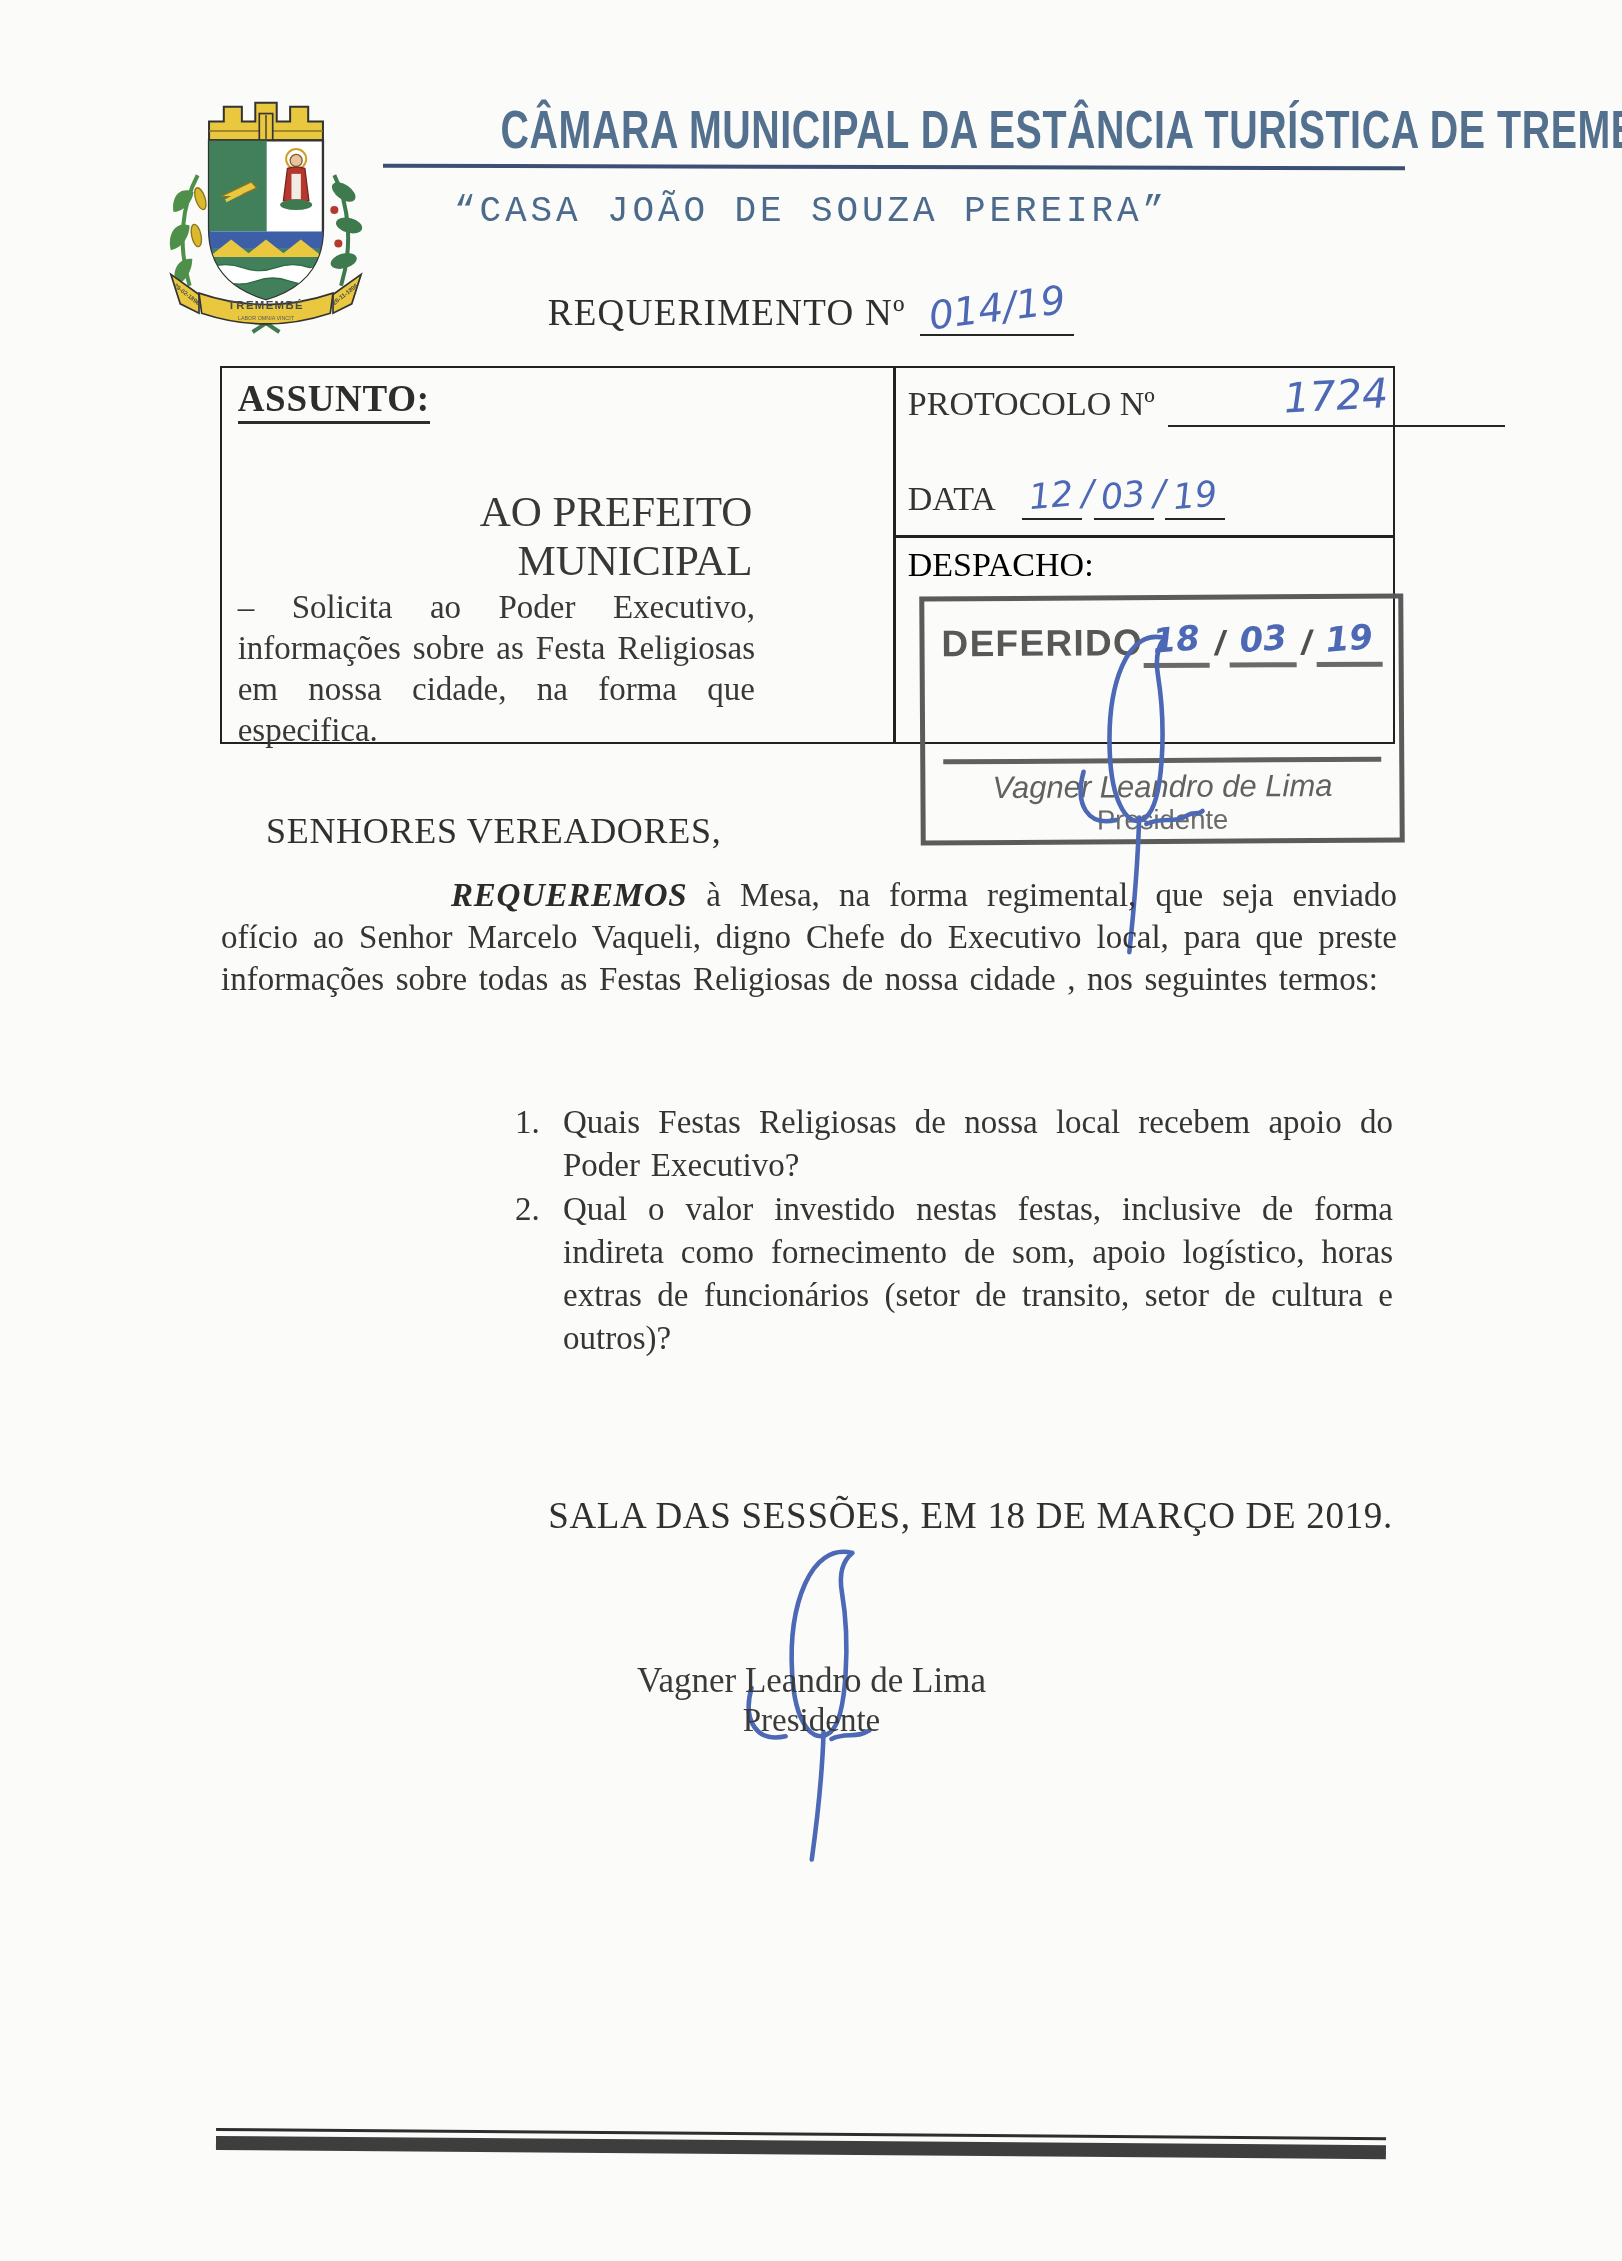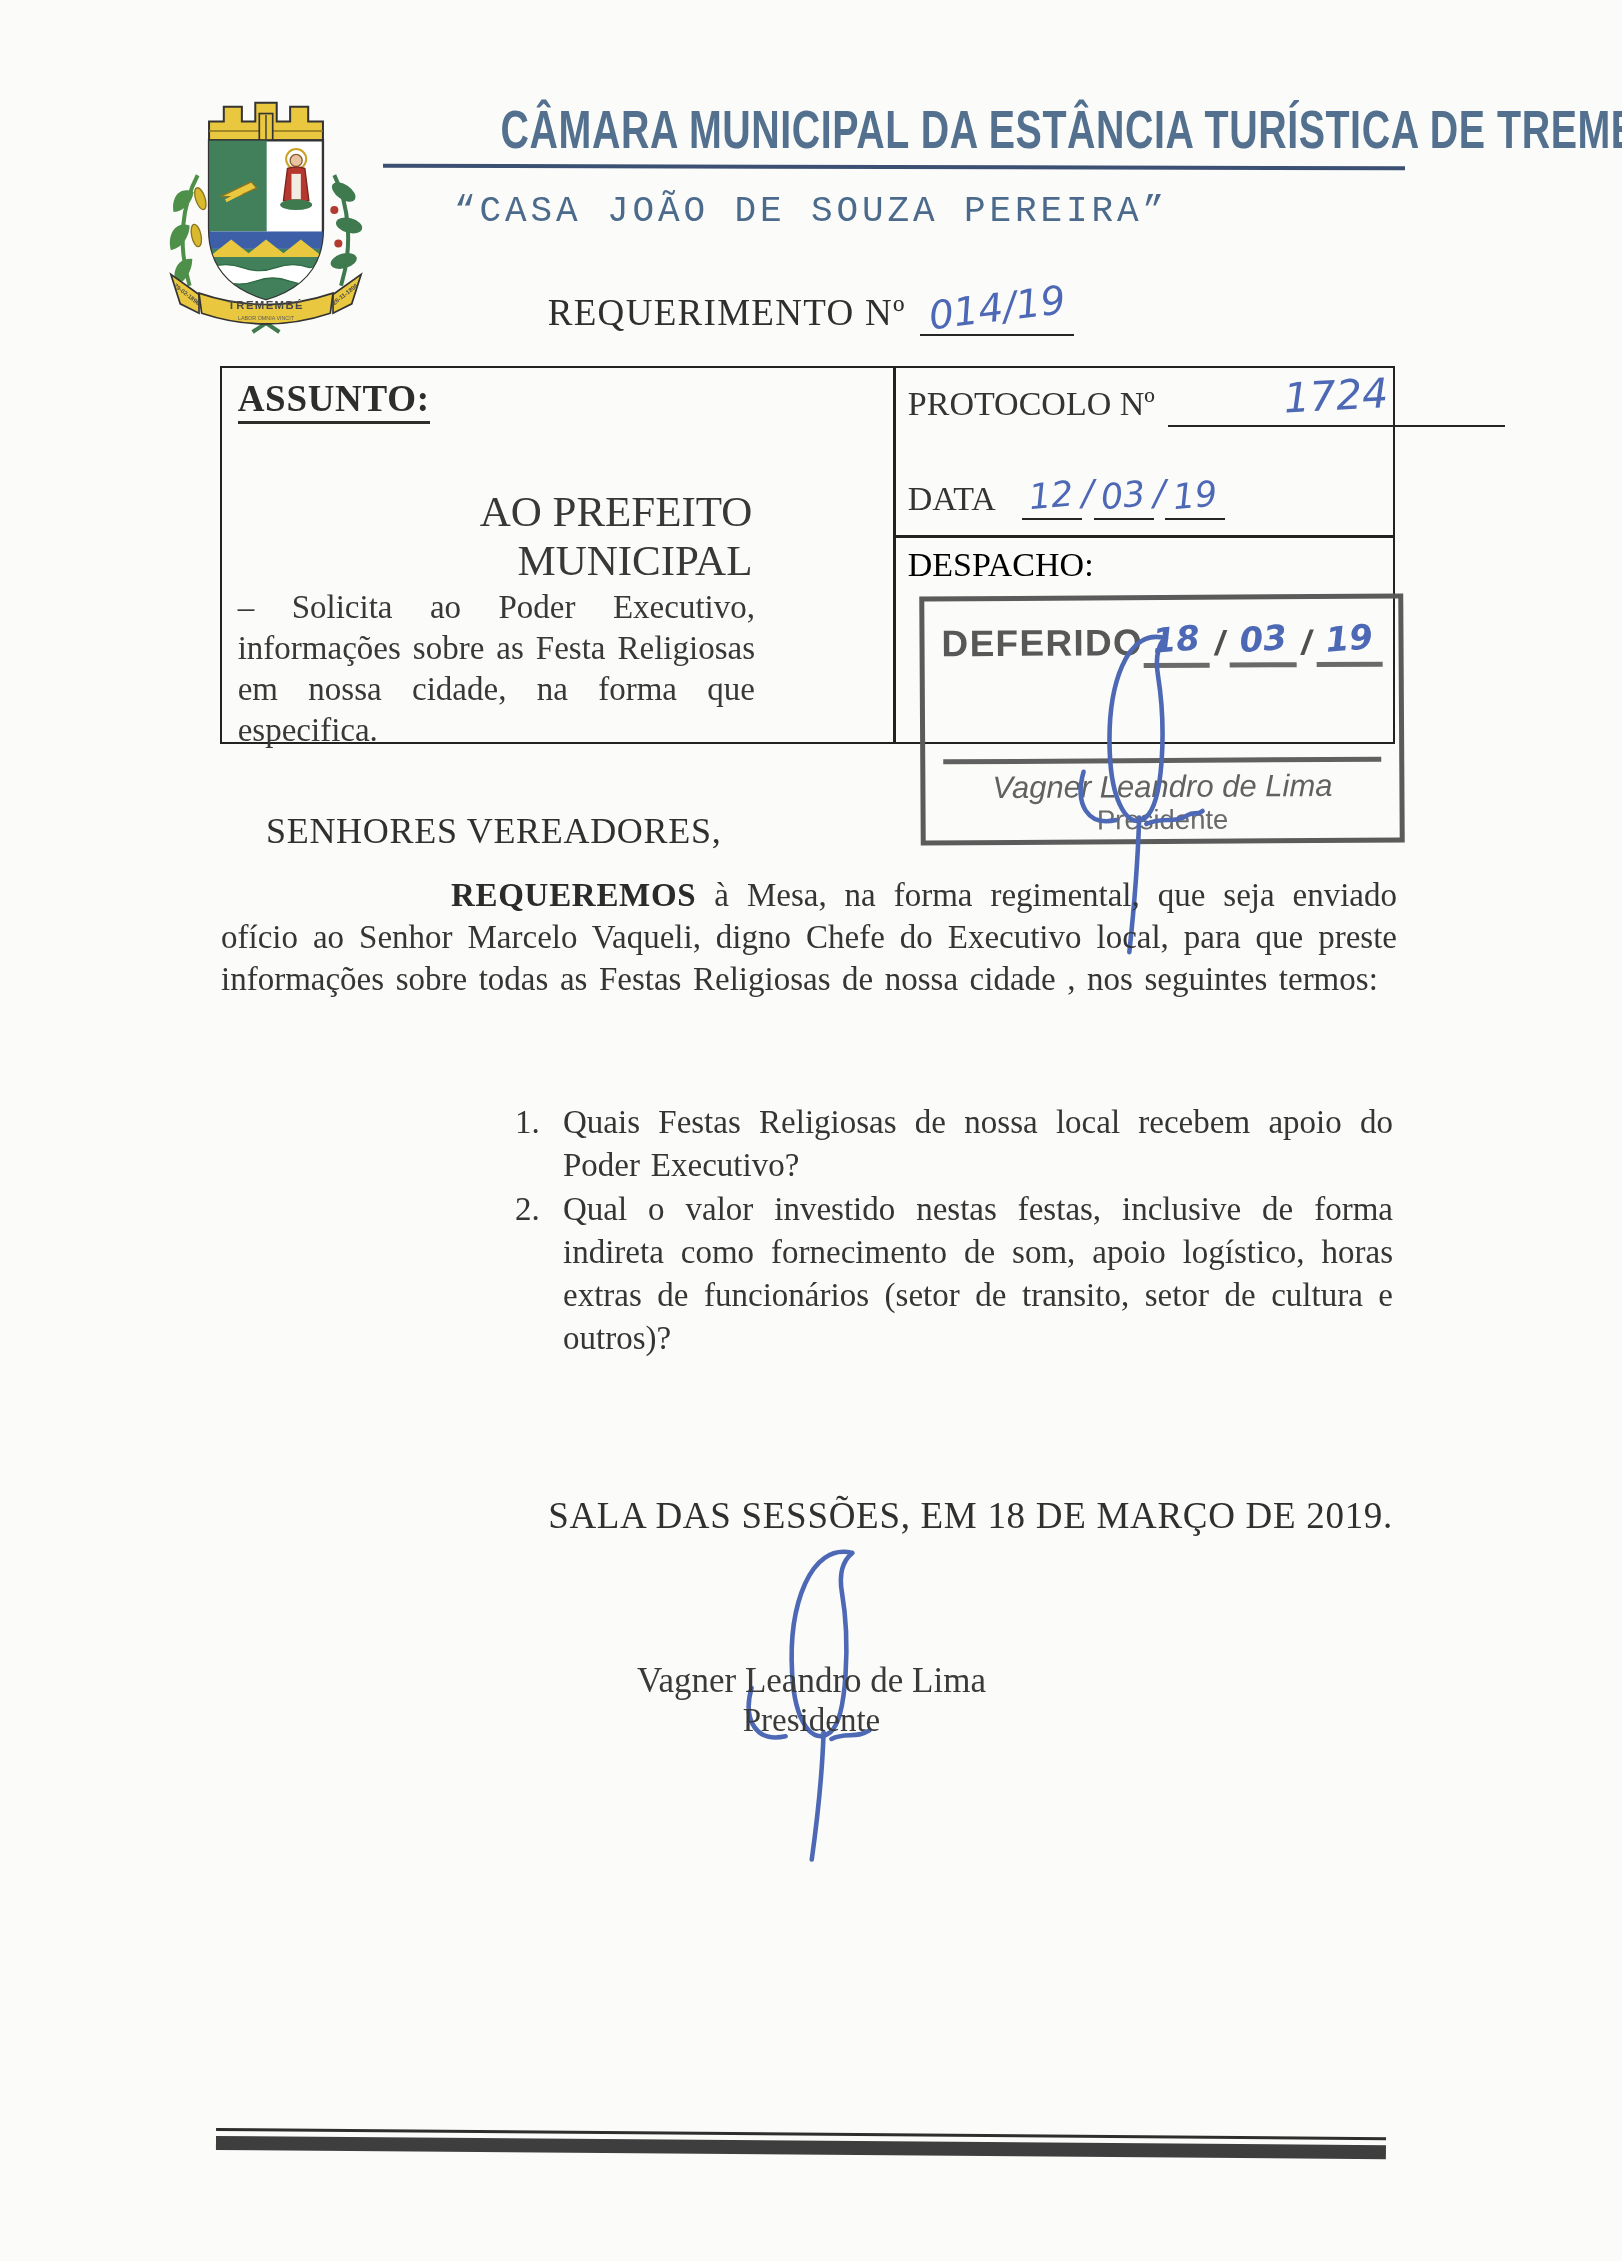--- a/index.html
+++ b/index.html
@@ -65,21 +65,21 @@
   .stamp-sig-line{position:absolute;left:18.3px;right:18.3px;top:158px;height:5.2px;background:#606060;}
   .stamp-name{position:absolute;left:0;right:0;top:169px;text-align:center;font-size:31px;font-style:italic;color:#616161;}
   .stamp-title{position:absolute;left:0;right:0;top:204px;text-align:center;font-size:27.5px;color:#6a6a6a;}
   .sig-svg{position:absolute;pointer-events:none;}
   
   .salutation{position:absolute;left:222px;top:810px;font-size:36px;color:#303030;letter-spacing:0.7px;margin-left:44px;}
   .request-paragraph{
     position:absolute;left:221px;top:874px;width:1176px;font-size:33px;line-height:42px;
     text-align:justify;color:#353535;text-indent:230px;word-spacing:3.3px;
   }
-  .request-paragraph b{letter-spacing:0.7px;color:#2b2b2b;}
+  .request-paragraph b{letter-spacing:0.7px;color:#2b2b2b;font-style:italic;}
   .terms-list{position:absolute;left:221px;top:1101px;width:1172px;margin:0;padding:0;list-style:none;}
   .terms-list li{position:relative;padding-left:342px;box-sizing:border-box;font-size:33px;line-height:43px;text-align:justify;color:#353535;word-spacing:2.6px;}
   .terms-list li + li{margin-top:1.3px;}
   .item-num{position:absolute;left:294px;top:0;}
   .closing{position:absolute;left:222px;top:1494px;width:1171px;text-align:right;font-size:37px;color:#303030;letter-spacing:0.7px;}
   .sig-name{position:absolute;left:419px;top:1661px;width:785px;text-align:center;font-size:35px;color:#3a3a3a;}
   .sig-title{position:absolute;left:419px;top:1702px;width:785px;text-align:center;font-size:33px;color:#3a3a3a;}
   
   .bottom-rule{position:absolute;left:216px;top:2128px;width:1170px;transform:rotate(0.45deg);transform-origin:left center;}
   .bottom-rule .thin{height:3.3px;background:#2e2e2e;margin-bottom:4.6px;}

